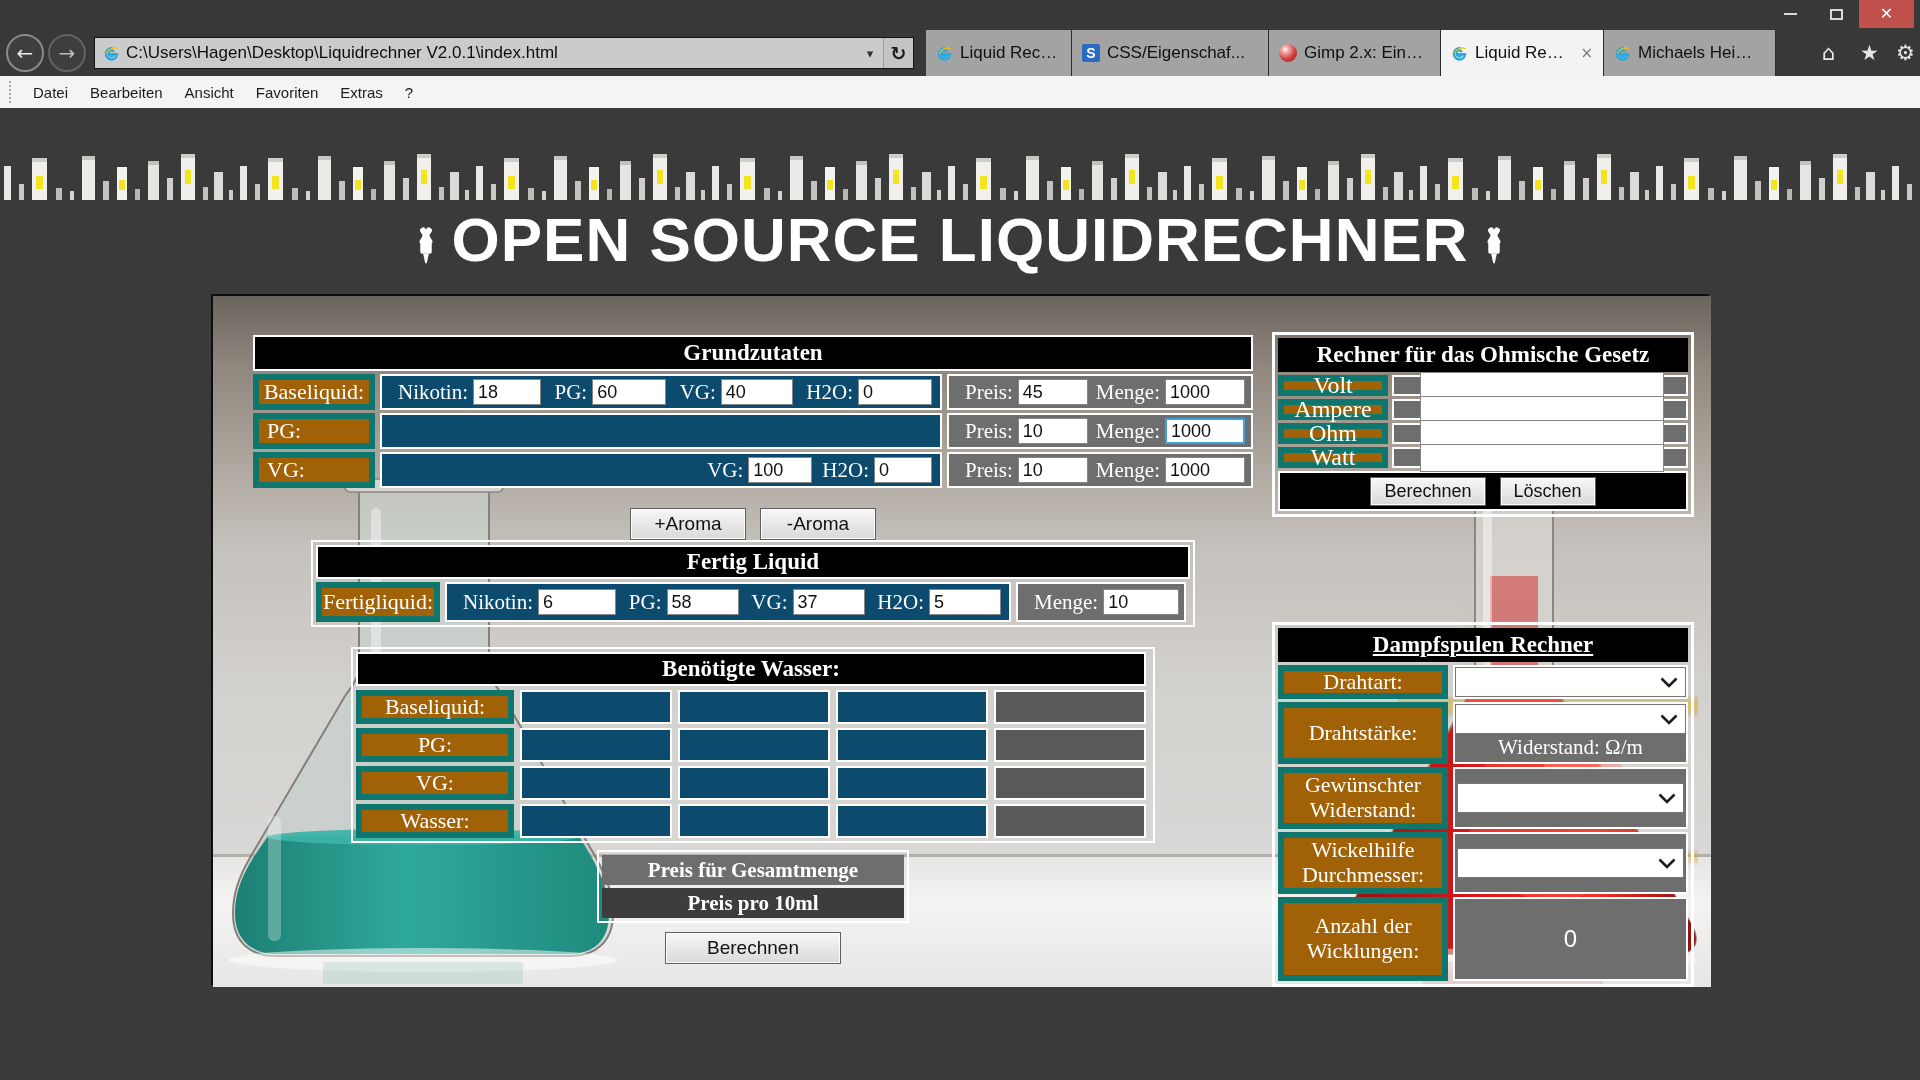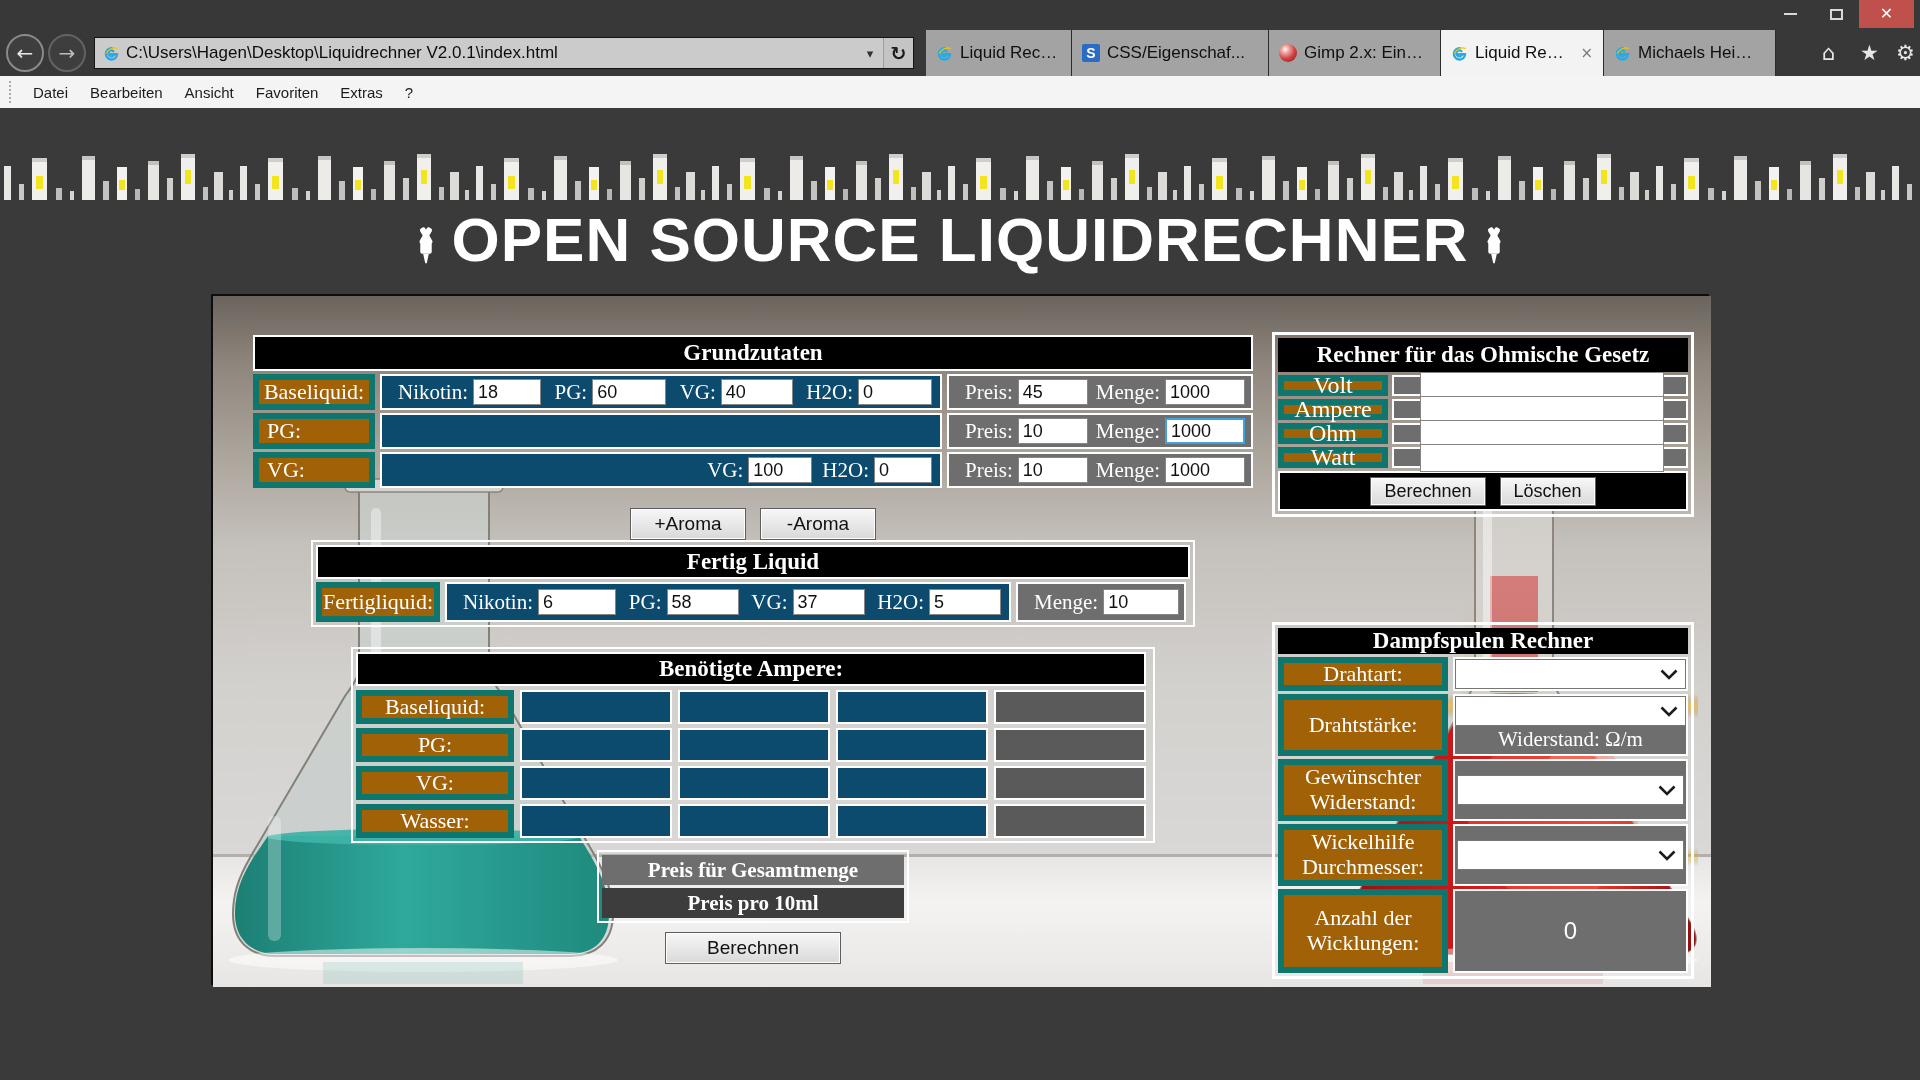--- a/index.html
+++ b/index.html
@@ -107,21 +107,21 @@
   .ohm { position:absolute; left:1059px; top:36px; width:422px; border:3px solid #fff; padding:3px; }
   .ohm .hdr { height:34px; border:none; }
   .ohm .orow { display:flex; gap:4px; margin-top:3px; height:21px; }
   .ohm .olbl { width:110px; flex:none; font-size:24px; }
   .ohm .ofield { flex:1; background:#6e6e6e; border:2px solid #fff; display:flex; align-items:center; padding-left:26px; }
   .ohm .ofield .tin { width:244px; height:28px; }
   .ohm .btnrow { margin-top:3px; height:40px; background:#000; border:2px solid #fff; display:flex; align-items:center; justify-content:center; gap:14px; }
   .ohm .push-btn { font-size:18px; padding:3px 13px; }
 
   .dampf { position:absolute; left:1059px; top:326px; width:422px; border:3px solid #fff; padding:3px; }
-  .dampf .hdr { height:26px; border:none; }
+  .dampf .hdr { height:34px; border:none;text-decoration:underline; }
   .dampf .drow { display:flex; gap:5px; margin-top:3px; }
   .dampf .dlbl { width:170px; flex:none; font-size:22px; padding:2px; }
   .dampf .dfield { flex:1; border:2px solid #fff; background:#6e6e6e; }
   .selectbox { position:relative; background:#fff; border:1px solid #767676; height:30px; width:100%; }
   .selectbox svg { position:absolute; right:7px; top:9px; }
   .wid-info { height:26px; color:#fff; font-family:"Liberation Serif",serif; font-size:21px; display:flex; align-items:center; justify-content:center; }
   .pad-select { padding:14px 2px; display:flex; align-items:center; }
   .anzahl-val { height:100%; min-height:78px; display:flex; align-items:center; justify-content:center; color:#fff; font-size:24px; }
   .h-drahtart { height:34px; }
   .h-62 { height:62px; }
@@ -456,21 +456,21 @@
                     <span class="flabel">Menge:</span>
                     <input class="tin" style="width: 76px;" value="10">
                   </span>
               </div>
             </div>
           </div>
         </div>
 
         <div class="frame benoe">
           <div class="inner">
-            <div class="hdr" style="height:34px">Benötigte Ampere:</div>
+            <div class="hdr" style="height:34px">Benötigte Wasser:</div>
             <div class="row">
               <div class="lblcell lbl">Baseliquid:</div>
               <div class="darkcell cell"></div>
               <div class="darkcell cell"></div>
               <div class="darkcell cell"></div>
               <div class="darkcell cell last"></div>
             </div>
             <div class="row">
               <div class="lblcell lbl">PG:</div>
               <div class="darkcell cell"></div>

